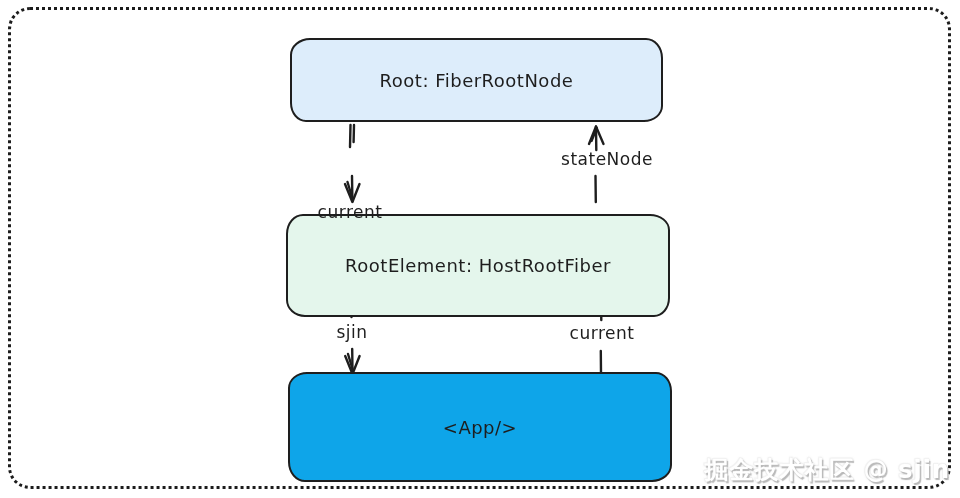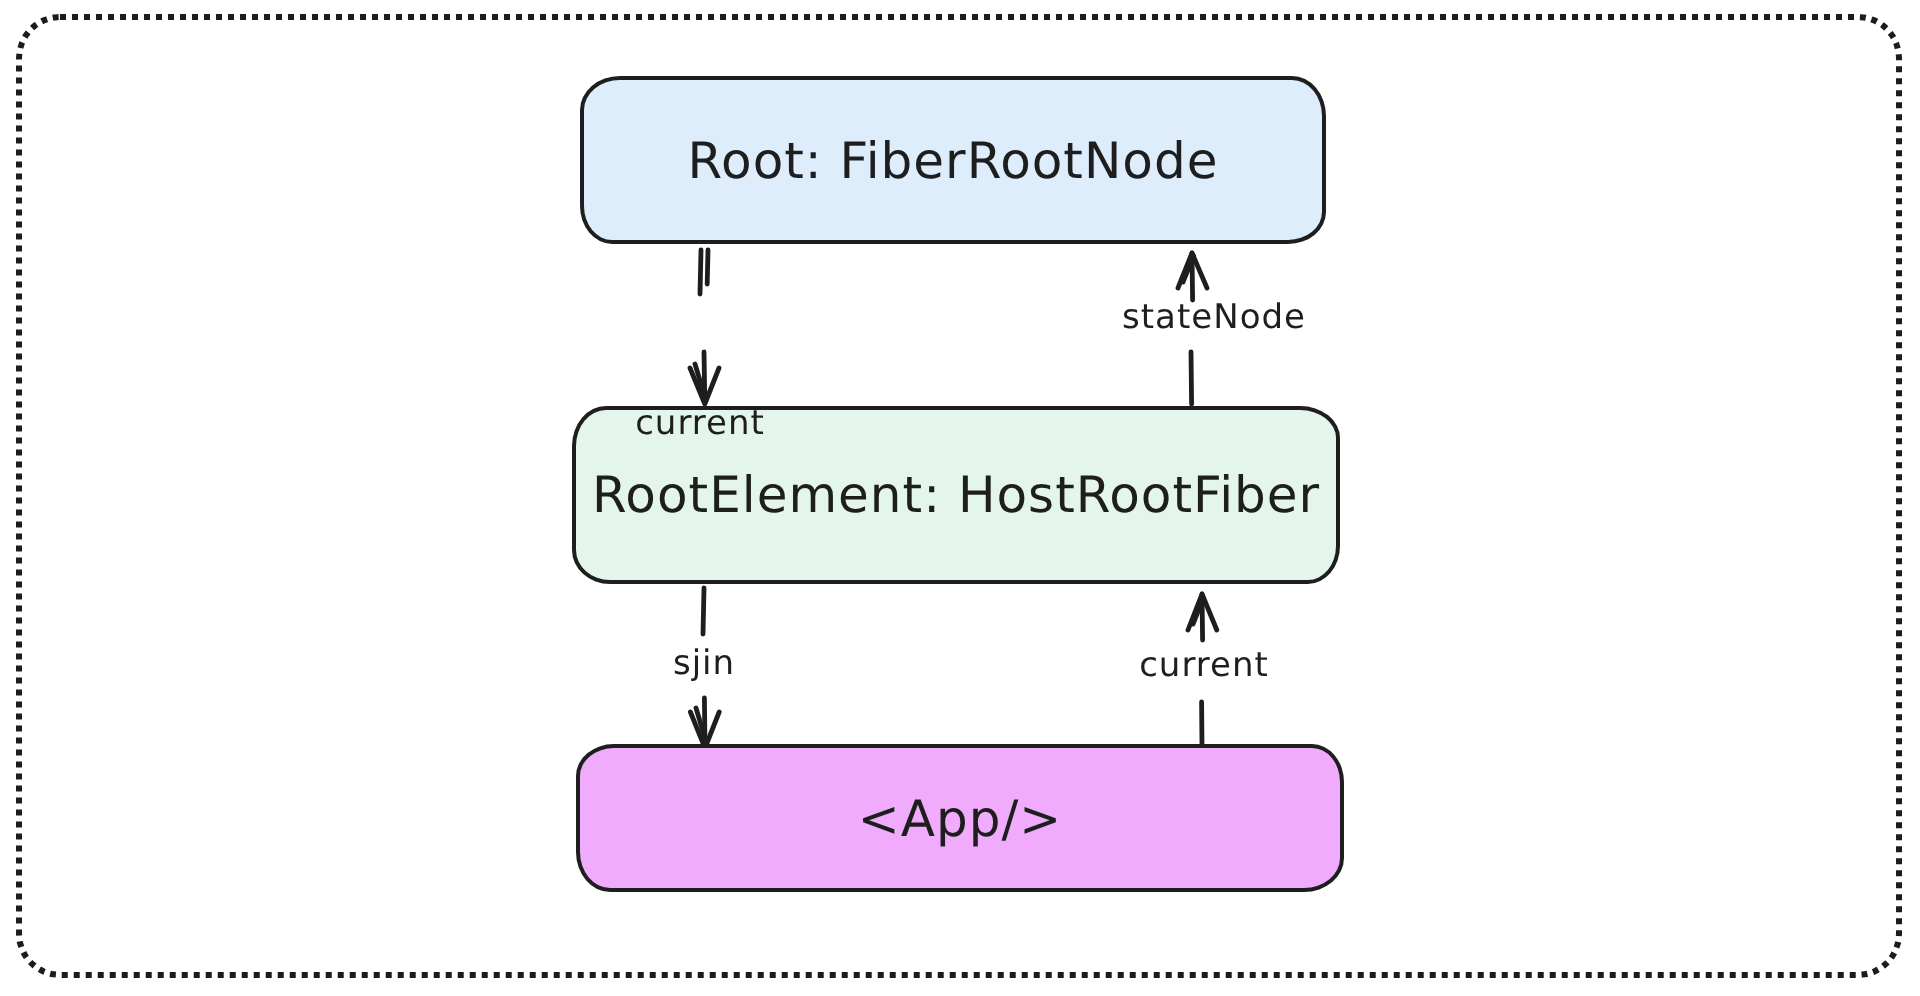--- a/index.html
+++ b/index.html
@@ -15,38 +15,38 @@
     position:absolute;
     left:8px;top:7px;right:9px;bottom:9px;
     border:3px dotted #1c1c1c;
     border-radius:22px;
     pointer-events:none;
   }
   .node{
     position:absolute;
     border:2.5px solid #1e1e1e;
     display:flex;align-items:center;justify-content:center;
-    font-size:25px;
+    font-size:18px;
     letter-spacing:0.5px;
     box-sizing:border-box;
     text-align:right;
   }
   .node-root{
     left:290px;top:38px;width:373px;height:84px;
     background:#ddedfb;
     border-radius:20px 17px 19px 16px / 17px 20px 16px 19px;
   }
   .node-rootelement{
-    left:286px;top:203px;width:384px;height:89px;
+    left:286px;top:214px;width:384px;height:103px;
     background:#e4f6ec;
     border-radius:17px 20px 16px 19px / 20px 16px 19px 17px;
   }
   .node-app{
-    left:288px;top:372px;width:384px;height:74px;
-    background:#f0abfc;
+    left:288px;top:372px;width:384px;height:110px;
+    background:#0ea5e9;
     border-radius:19px 16px 20px 17px / 16px 19px 17px 20px;
   }
   .edges-layer{
     position:absolute;left:0;top:0;width:960px;height:498px;
     pointer-events:none;
   }
   .edges-layer path{
     stroke:#1e1e1e;
     stroke-width:2.4;
     fill:none;
@@ -130,14 +130,15 @@
   </div>
 
   <div class="edge-label edge-label-current">current</div>
 
   <div class="edge-label edge-label-statenode">stateNode</div>
 
   <div class="edge-label edge-label-child">sjin</div>
 
   <div class="edge-label edge-label-return">current</div>
 
+  <div class="watermark">掘金技术社区 @ sjin</div>
 
 </div>
 
 </body></html>

